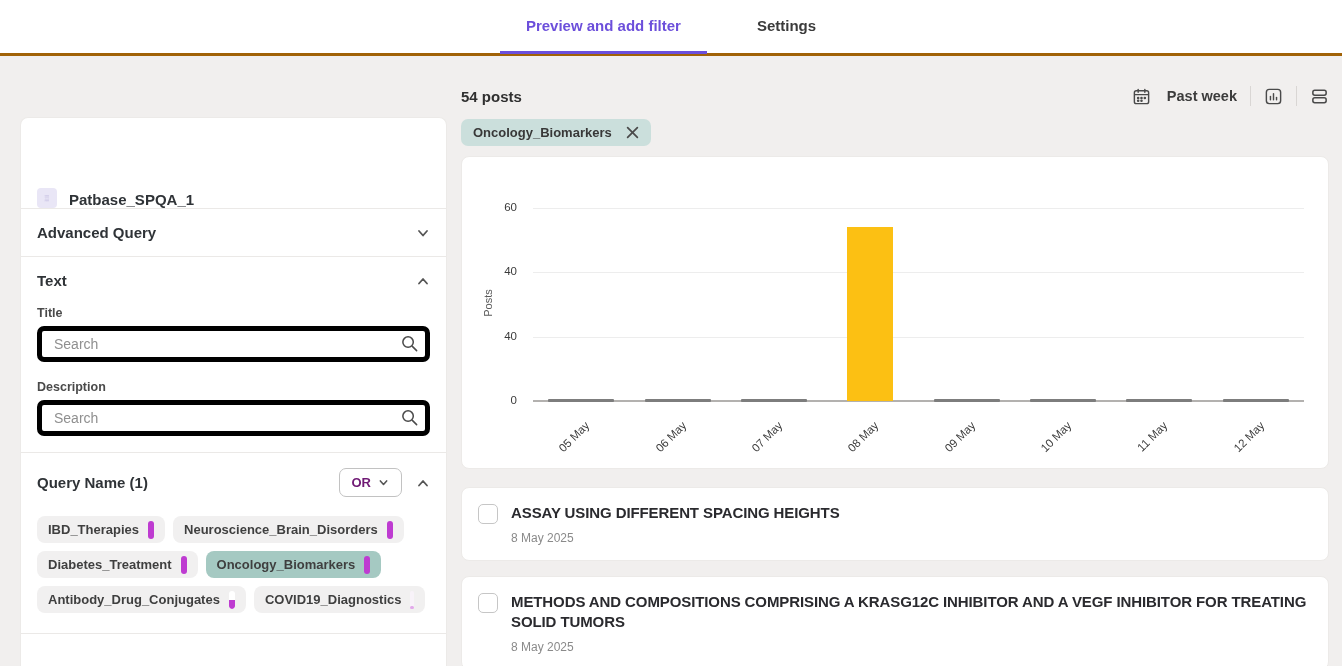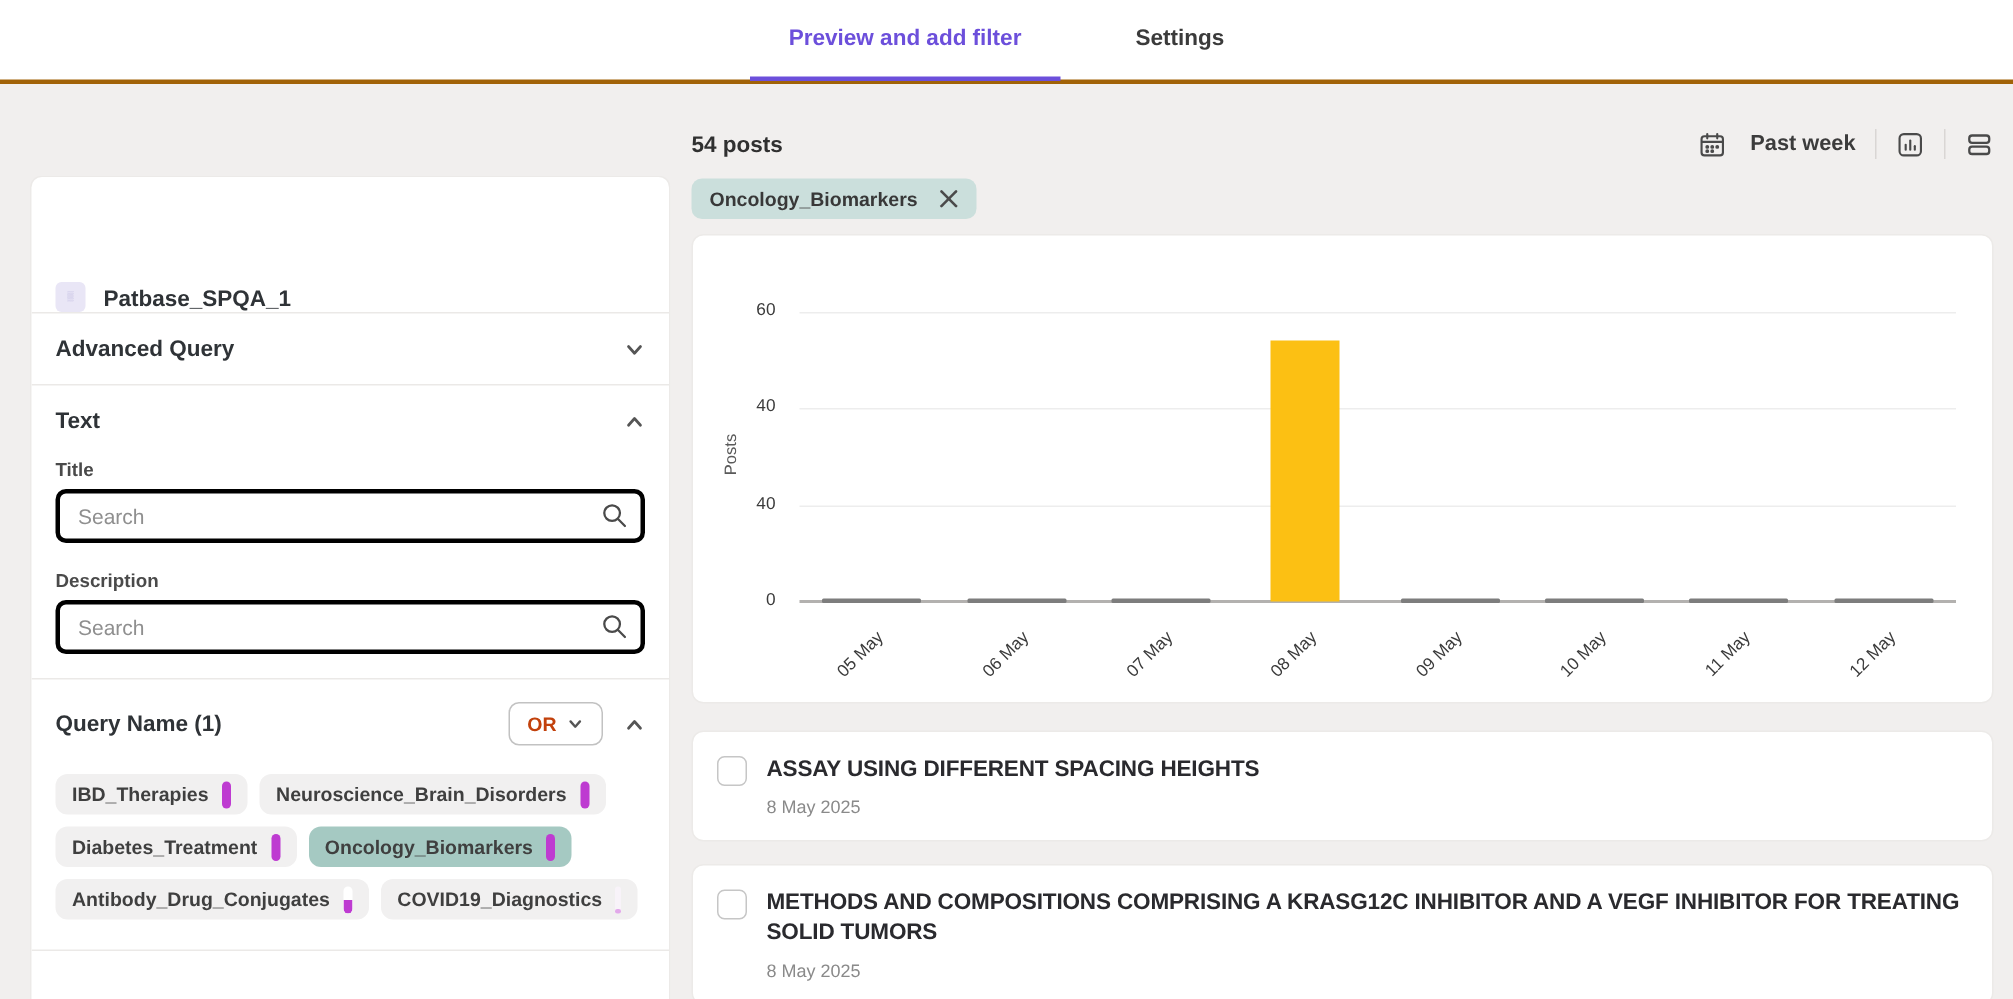--- a/index.html
+++ b/index.html
@@ -24,28 +24,28 @@
   .sb-logo { width:20px; height:20px; border-radius:4px; background:#E9E6F6; margin-top:1px;
              display:flex; align-items:center; justify-content:center; font-size:6px; color:#B9B2DC; }
   .sb-title { font-size:15px; font-weight:700; color:#2F3337; padding-top:2px; }
   .sb-section { border-top:1px solid #EBE9E7; }
   .sb-row { display:flex; justify-content:space-between; align-items:center; padding:15px 16px; }
   .sb-row-label { font-size:15px; font-weight:600; color:#2F3337; }
   .chev { width:14px; height:14px; color:#555; flex:none; }
   .field-block { padding:0 16px 16px 16px; }
   .field-label { font-size:12.5px; font-weight:600; color:#4A4A4A; margin:2px 0 6px; }
   .search-wrap { position:relative; }
-  .search-input { width:100%; height:36px; border:3px solid #000000; border-radius:7px;
+  .search-input { width:100%; height:36px; border:5px solid #000000; border-radius:7px;
                   padding:0 38px 0 12px; font-size:14px; font-family:inherit; color:#333;
                   outline:none; background:#fff; }
   .search-input::placeholder { color:#8F8F8F; }
   .search-icon { position:absolute; right:11px; top:8px; width:19px; height:19px; color:#4A4A4A; }
   .qn-actions { display:flex; align-items:center; gap:14px; }
   .or-btn { display:flex; align-items:center; gap:7px; border:1px solid #C2C2C2; border-radius:7px;
-            padding:6px 12px; font-size:13px; font-weight:600; color:#c2410c; background:#fff; cursor:pointer; }
+            padding:6px 12px; font-size:13px; font-weight:600; color:#701a75; background:#fff; cursor:pointer; }
   .or-btn .chev { width:11px; height:11px; }
   .chips { display:flex; flex-wrap:wrap; gap:8px; padding:4px 16px 20px 16px; }
   .chip { display:flex; align-items:center; gap:9px; background:#F1F0F0; border-radius:8px;
           padding:5px 11px; font-size:13px; font-weight:600; color:#3F3F3F; cursor:pointer; height:27px; }
   .chip.selected { background:#A5C9C2; }
   .chip-ind { width:6px; height:18px; border-radius:3px; background:#BE3BD1; flex:none; }
   .chip-ind.partial { background:#fff; position:relative; overflow:hidden; }
   .chip-ind.partial::after { content:""; position:absolute; bottom:0; left:0; width:100%; height:9px;
           background:#BE3BD1; border-radius:0 0 3px 3px; }
   .chip-ind.sliver { width:4px; background:#F8F3F9; position:relative; }

